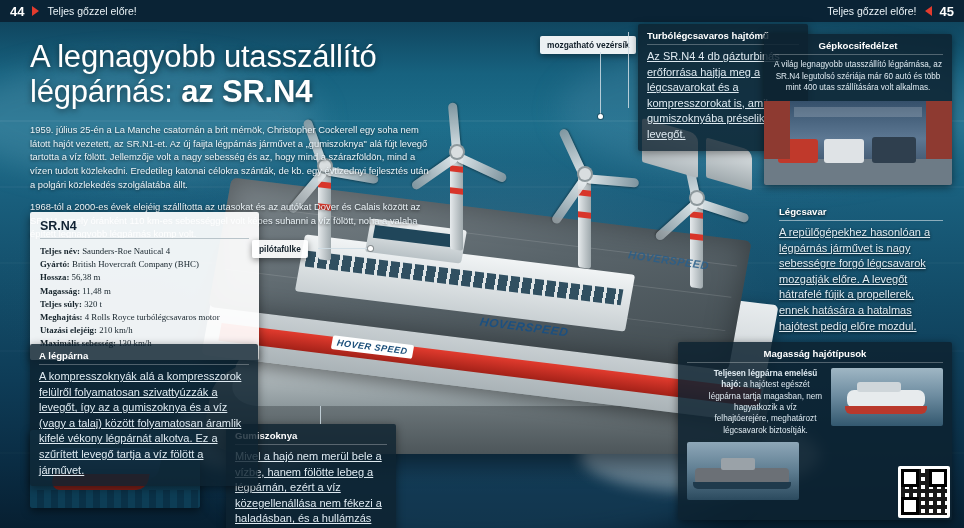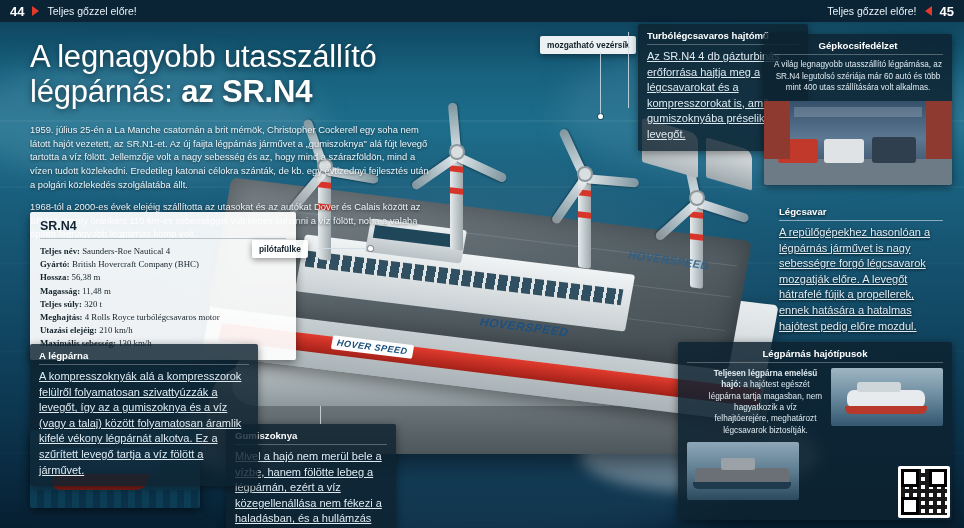--- a/index.html
+++ b/index.html
@@ -27,21 +27,21 @@
   .folio-text{font-size:10.5px;color:#e9f2f6;}
   .tri{width:0;height:0;border-top:5px solid transparent;border-bottom:5px solid transparent;}
   .tri-left{border-right:7px solid #e23b2e;}
   .tri-right{border-left:7px solid #e23b2e;}
   
   .headline{position:absolute;left:30px;top:40px;width:420px;color:#fff;font-size:31px;line-height:1.12;font-weight:normal;letter-spacing:-0.2px;text-shadow:0 2px 6px rgba(0,0,0,.55);}
   .headline b{font-weight:bold;}
   .intro{position:absolute;left:30px;top:123px;width:404px;color:#ecf4f8;font-size:9.4px;line-height:1.45;text-shadow:0 1px 3px rgba(0,0,0,.6);}
   .intro p{margin:0 0 9px 0;}
   
-  .specbox{position:absolute;left:30px;top:212px;width:266px;background:rgba(255,255,255,0.93);border-radius:2px;box-shadow:0 3px 10px rgba(0,0,0,.45);}
+  .specbox{position:absolute;left:30px;top:212px;width:229px;background:rgba(255,255,255,0.93);border-radius:2px;box-shadow:0 3px 10px rgba(0,0,0,.45);}
   .specbox .hdr{font-size:12.5px;font-weight:bold;color:#123;padding:7px 10px 5px 10px;}
   .specbox .rule{height:1px;background:#b9c4ca;margin:0 10px;}
   .specbox ul{list-style:none;margin:0;padding:6px 10px 9px 10px;}
   .specbox li{font-size:8.8px;line-height:1.5;color:#16242c;font-family:Liberation Serif, serif;}
   .specbox li b{font-weight:bold;}
   
   .capbox{position:absolute;background:rgba(13,34,48,0.82);border-radius:2px;color:#e8f1f6;box-shadow:0 2px 8px rgba(0,0,0,.45);}
   .capbox .title{font-size:9.6px;font-weight:bold;color:#ffffff;padding:6px 9px 3px 9px;}
   .capbox .body{font-size:11px;line-height:1.42;padding:0 9px 8px 9px;color:#dfeaf1;text-decoration:underline;}
   .capbox.right .title,.capbox.right .body{text-align:left;}
@@ -259,21 +259,21 @@
       <div style="position:absolute;left:14px;bottom:22px;width:40px;height:24px;background:#c0392b;border-radius:3px;"></div>
       <div style="position:absolute;left:60px;bottom:22px;width:40px;height:24px;background:#dfe3e6;border-radius:3px;"></div>
       <div style="position:absolute;left:108px;bottom:22px;width:44px;height:26px;background:#2f3f4e;border-radius:3px;"></div>
       <div style="position:absolute;left:0;top:0;width:26px;height:58px;background:#8e3a31;"></div>
       <div style="position:absolute;right:0;top:0;width:26px;height:58px;background:#8e3a31;"></div>
       <div style="position:absolute;left:30px;top:6px;right:30px;height:10px;background:rgba(255,255,255,.18);"></div>
     </div>
   </div>
 
   <div class="photobox" style="left:678px;top:342px;width:274px;height:178px;">
-    <div class="title">Légpárnás hajótípusok</div>
+    <div class="title">Magasság hajótípusok</div>
     <div class="tline" style="height:1px;background:rgba(255,255,255,.28);margin:0 9px 5px 9px;"></div>
 
     <div style="display:flex;gap:8px;padding:0 9px 6px 9px;">
       <div style="flex:1;margin-left:21px;">
         <div style="font-size:8.2px;line-height:1.38;color:#dfeaf1;">
           <b>Teljesen légpárna emelésű hajó:</b>
           <span>a hajótest egészét légpárna tartja magasban, nem hagyatkozik a víz felhajtóerejére, meghatározt légcsavarok biztosítják.</span>
         </div>
       </div>
       <div style="width:112px;height:58px;position:relative;border-radius:2px;overflow:hidden;">

